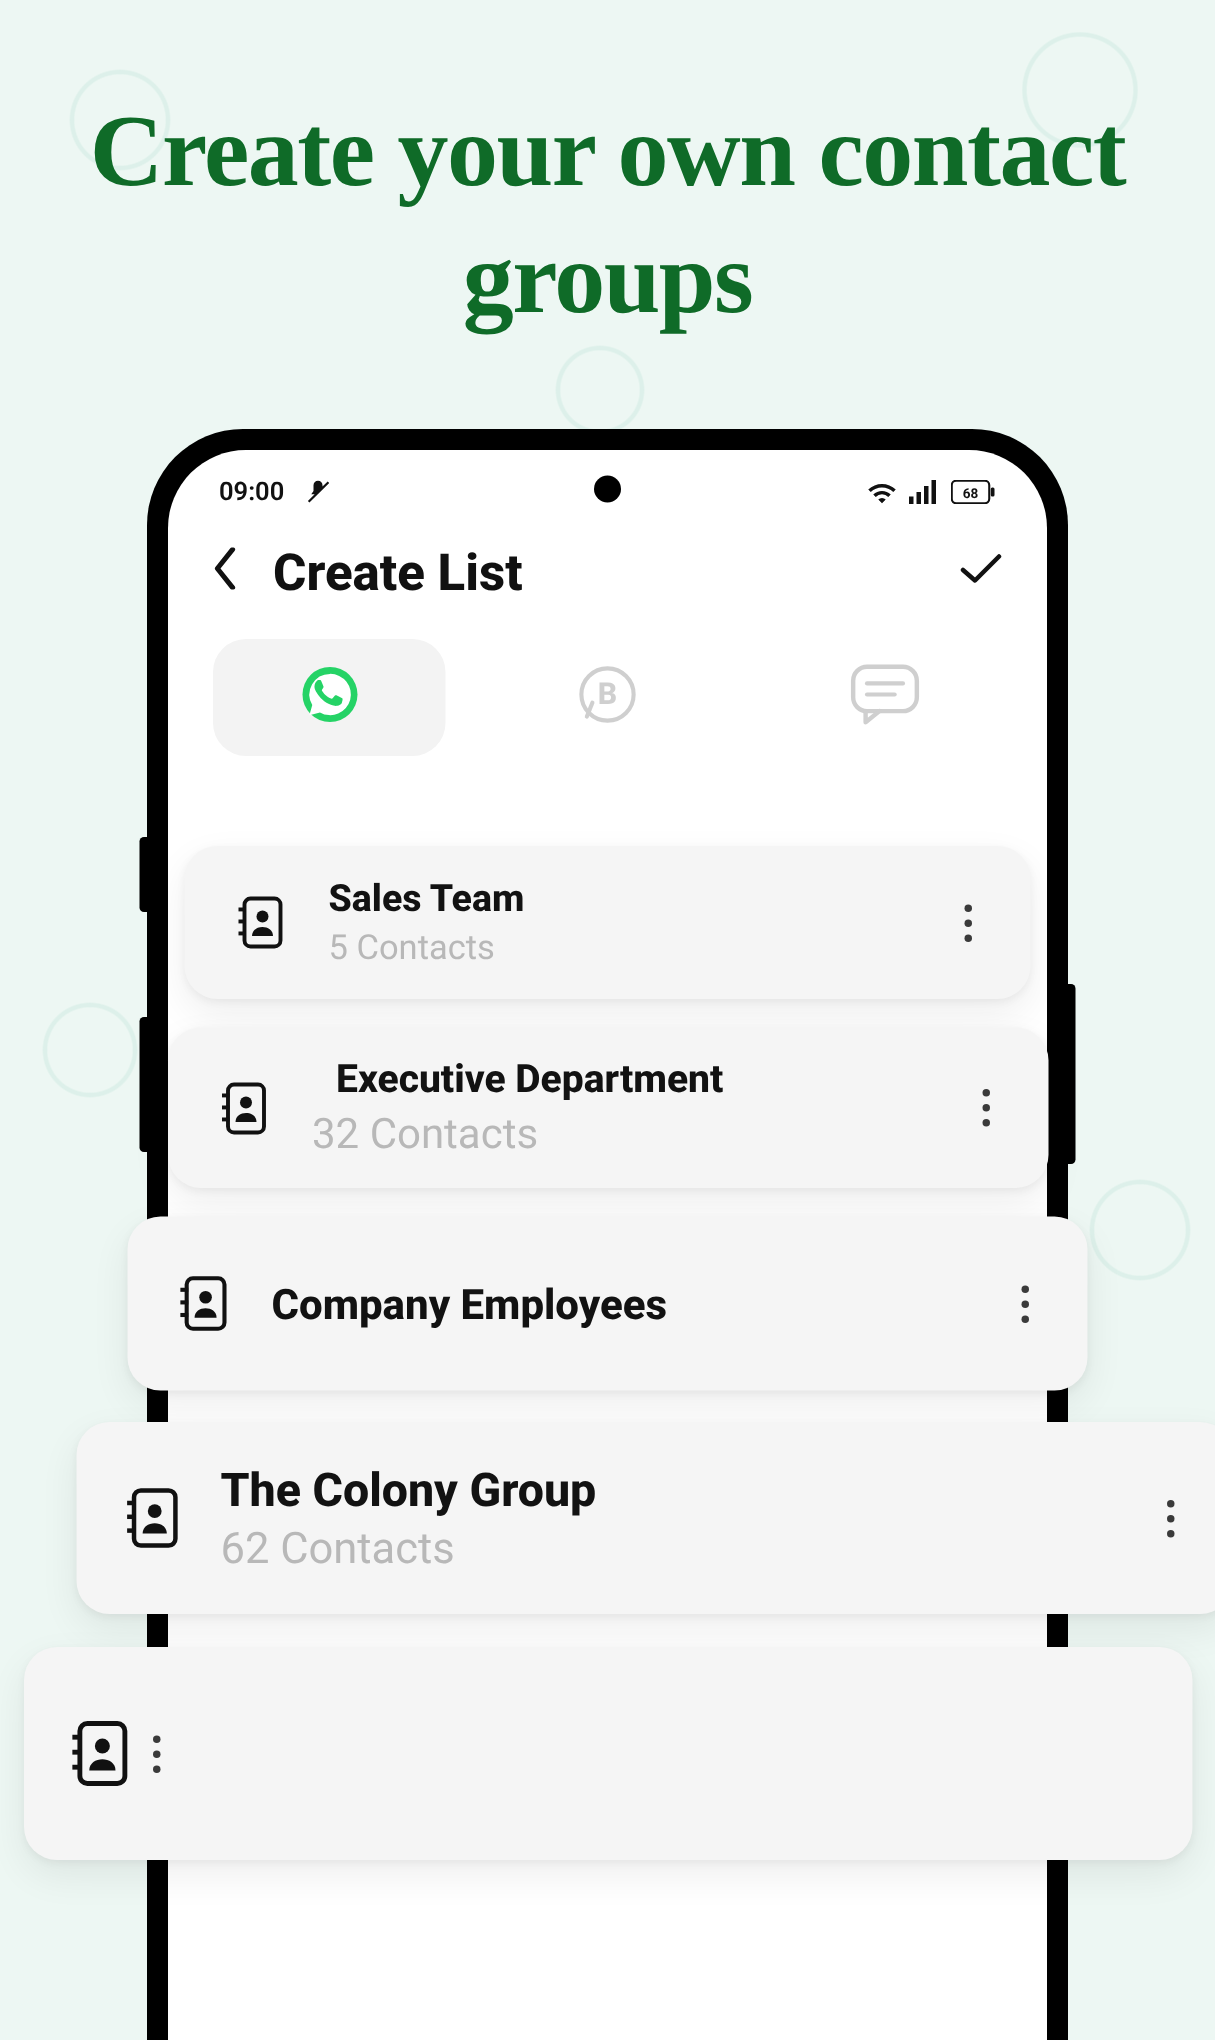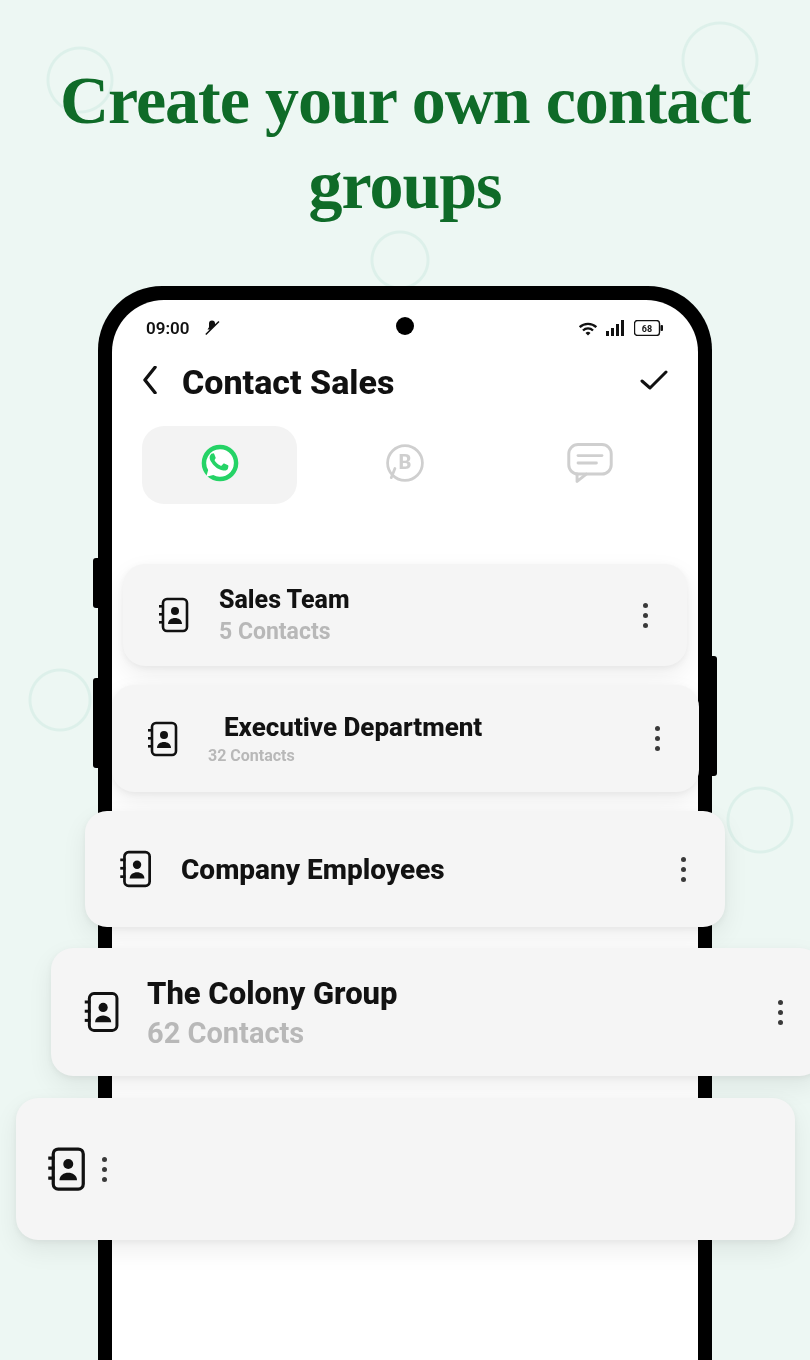--- a/index.html
+++ b/index.html
@@ -109,30 +109,30 @@
     position:absolute;
     background:#f5f5f5;
     border-radius:22px;
     box-shadow: 0 10px 26px rgba(0,0,0,0.07), 0 2px 6px rgba(0,0,0,0.05);
     display:flex; align-items:center;
     padding: 0 28px;
   }
   .card-icon { width:46px; display:flex; justify-content:center; }
   .card-text { flex:1; padding-left:22px; }
   .card-title { font-weight:800; color:#121212; }
-  .card-sub { color:#b8b8b8; font-weight:700; margin-top:4px; }
+  .card-sub { color:#b8b8b8; font-weight:400; margin-top:4px; }
   .card-more { width:28px; text-align:center; color:#444; }
   .dots { display:flex; flex-direction:column; gap:5px; align-items:center; }
   .dots span { width:5px; height:5px; background:#3a3a3a; border-radius:50%; }
 
   
   .card.c1 { left:123px;  width:564px; top:564px;  height:102px; }
   .card.c1 .card-title{font-size:25px;} .card.c1 .card-sub{font-size:23px;}
   .card.c2 { left:112px;  width:587px; top:685px;  height:107px; }
-  .card.c2 .card-title{font-size:26px;margin-left:16px;} .card.c2 .card-sub{font-size:16px;}
+  .card.c2 .card-title{font-size:26px;margin-left:16px;} .card.c2 .card-sub{font-size:28px;}
   .card.c3 { left:85px;   width:640px; top:811px;  height:116px; }
   .card.c3 .card-title{font-size:28px;} .card.c3 .card-sub{font-size:26px;}
   .card.c4 { left:51px;   width:771px; top:948px;  height:128px; }
   .card.c4 .card-title{font-size:31px;} .card.c4 .card-sub{font-size:29px;}
   .card.c5 { left:16px;   width:779px; top:1098px; height:142px; }
   .card.c5 .card-title{font-size:34px;} .card.c5 .card-sub{font-size:32px;}
   .card.c5 .card-icon svg{ transform:scale(1.25); }
   .card.c4 .card-icon svg{ transform:scale(1.15); }
   .card.c3 .card-icon svg{ transform:scale(1.05); }
 </style>
@@ -183,21 +183,21 @@
         </span>
       </div>
     </div>
 
     <div class="app-header">
       <span class="back-btn">
         <svg width="16" height="28" viewBox="0 0 12 22">
             <path d="M10 1 L2 11 L10 21" stroke="#111" stroke-width="2.6" fill="none" stroke-linecap="round" stroke-linejoin="round"></path>
           </svg>
       </span>
-      <span class="app-title">Contact Sales</span>
+      <span class="app-title">Create List</span>
       <span class="confirm-btn">
         <svg width="28" height="22" viewBox="0 0 28 22">
             <path d="M2 12 L10 19 L26 3" stroke="#111" stroke-width="3" fill="none" stroke-linecap="round" stroke-linejoin="round"></path>
           </svg>
       </span>
     </div>
 
     <div class="tabs">
       <div class="tab active">
         <span>

